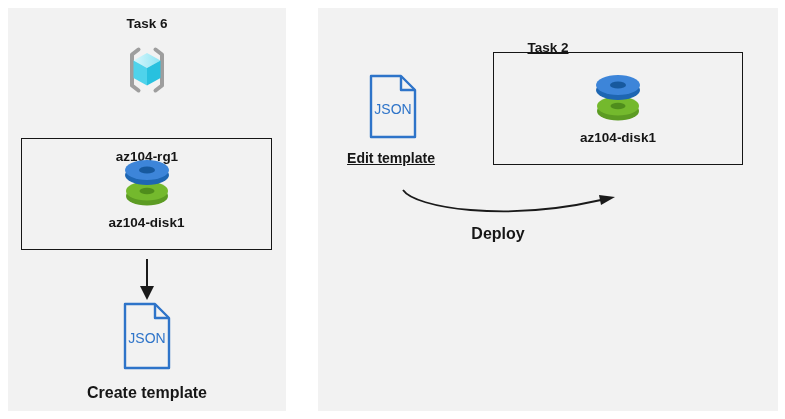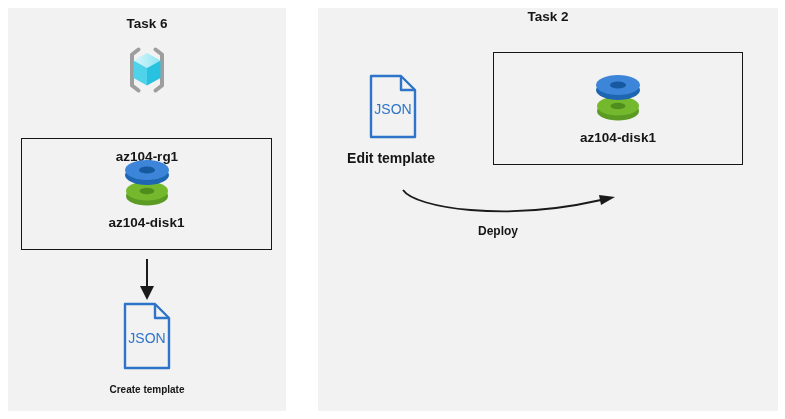--- a/index.html
+++ b/index.html
@@ -94,36 +94,36 @@
   </div>
 
   <div class="centered-x" style="top:294px;">
     <svg width="50" height="68" viewBox="0 0 50 68">
       <path d="M3 2 H33 L47 16 V66 H3 Z" fill="none" stroke="#2e74c9" stroke-width="2.4" stroke-linejoin="round"></path>
       <path d="M33 2 V16 H47" fill="none" stroke="#2e74c9" stroke-width="2.4" stroke-linejoin="round"></path>
       <text x="25" y="41" text-anchor="middle" font-size="14" fill="#2e74c9" font-family="Liberation Sans, sans-serif">JSON</text>
     </svg>
   </div>
 
-  <div class="txt full" style="top:376px; font-size:10px;">Create template</div>
+  <div class="txt full" style="top:376px; font-size:16px;">Create template</div>
 </div>
 
 <div class="panel" id="task2-panel">
 
-  <div class="txt full" style="top:2px;">Task 2</div>
+  <div class="txt full" style="top:33px;text-decoration:underline;">Task 2</div>
 
   <div style="position:absolute; left:50px; top:66px;">
     <svg width="50" height="65" viewBox="0 0 50 65">
       <path d="M3 2 H33 L47 16 V63 H3 Z" fill="none" stroke="#2e74c9" stroke-width="2.4" stroke-linejoin="round"></path>
       <path d="M33 2 V16 H47" fill="none" stroke="#2e74c9" stroke-width="2.4" stroke-linejoin="round"></path>
       <text x="25" y="40" text-anchor="middle" font-size="14" fill="#2e74c9" font-family="Liberation Sans, sans-serif">JSON</text>
     </svg>
   </div>
 
-  <div class="txt" style="left:13px; width:120px; top:143px; font-size:14px;">Edit template</div>
+  <div class="txt" style="left:13px; width:120px; top:143px; font-size:14px;text-decoration:underline;">Edit template</div>
 
   <div class="node-box" style="left:175px; top:44px; width:250px; height:113px;">
     <span>
       <svg width="48" height="50" viewBox="0 0 48 50">
         <ellipse cx="24" cy="38" rx="21" ry="9.5" fill="#5c9b23"></ellipse>
         <ellipse cx="24" cy="33" rx="21" ry="9.5" fill="#74b92d"></ellipse>
         <ellipse cx="24" cy="33" rx="7.5" ry="3.2" fill="#4f8d1c"></ellipse>
         <ellipse cx="24" cy="17" rx="22" ry="10" fill="#1e66b2"></ellipse>
         <ellipse cx="24" cy="12" rx="22" ry="10" fill="#3d85d9"></ellipse>
         <ellipse cx="24" cy="12" rx="8" ry="3.6" fill="#17599e"></ellipse>
@@ -132,14 +132,14 @@
     <span class="box-label">az104-disk1</span>
   </div>
 
   <div style="position:absolute; left:77px; top:174px;">
     <svg width="230" height="48" viewBox="0 0 230 48">
       <path d="M8 8 C 20 26, 110 40, 206 18" fill="none" stroke="#1a1a1a" stroke-width="1.8"></path>
       <polygon points="220,15 206,23 204,13" fill="#1a1a1a"></polygon>
     </svg>
   </div>
 
-  <div class="txt" style="left:130px; width:100px; top:217px; font-size:12px;">Deploy</div>
+  <div class="txt" style="left:130px; width:100px; top:217px; font-size:16px;">Deploy</div>
 </div>
 
 </body></html>

